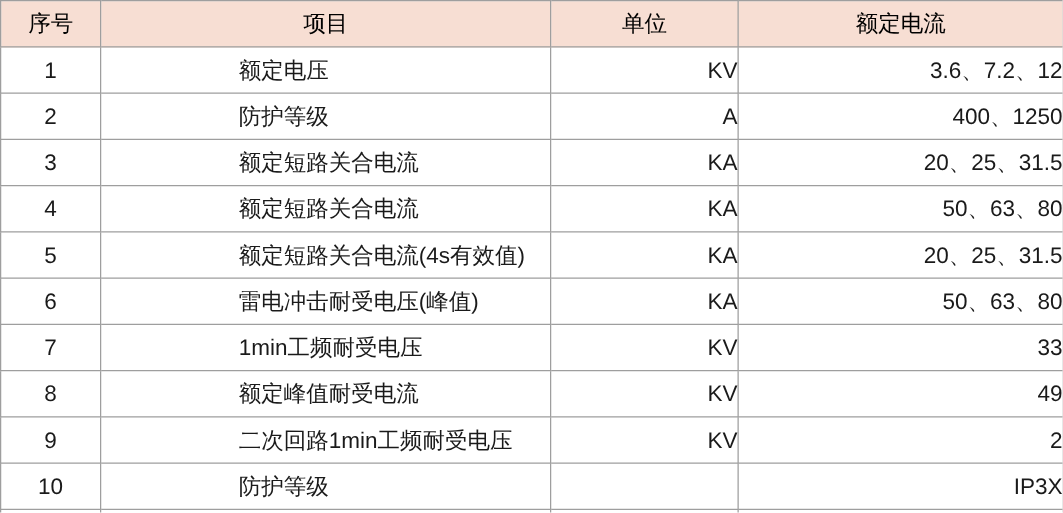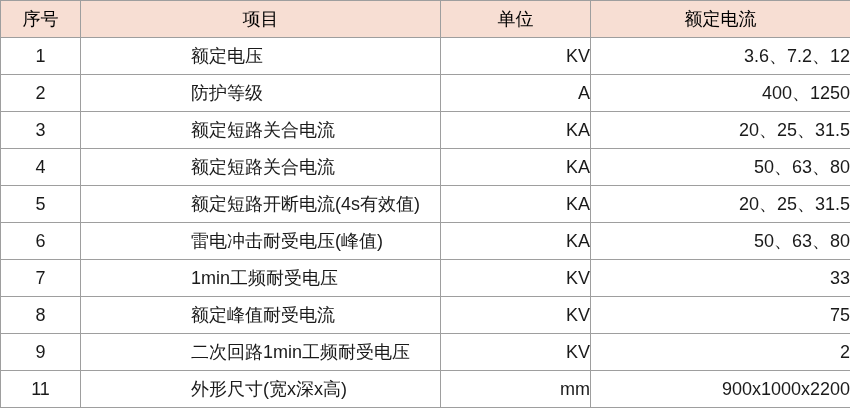--- a/index.html
+++ b/index.html
@@ -93,47 +93,53 @@
       <td class="param">20、25、31.5</td>
     </tr>
     <tr>
       <td class="index">4</td>
       <td class="item">额定短路关合电流</td>
       <td class="unit">KA</td>
       <td class="param">50、63、80</td>
     </tr>
     <tr>
       <td class="index">5</td>
-      <td class="item">额定短路开断电流(4s有效值)</td>
+      <td class="item">额定短路关合电流(4s有效值)</td>
       <td class="unit">KA</td>
       <td class="param">20、25、31.5</td>
     </tr>
     <tr>
       <td class="index">6</td>
       <td class="item">雷电冲击耐受电压(峰值)</td>
       <td class="unit">KA</td>
       <td class="param">50、63、80</td>
     </tr>
     <tr>
       <td class="index">7</td>
       <td class="item">1min工频耐受电压</td>
       <td class="unit">KV</td>
       <td class="param">33</td>
     </tr>
     <tr>
       <td class="index">8</td>
       <td class="item">额定峰值耐受电流</td>
       <td class="unit">KV</td>
-      <td class="param">75</td>
+      <td class="param">49</td>
     </tr>
     <tr>
       <td class="index">9</td>
       <td class="item">二次回路1min工频耐受电压</td>
       <td class="unit">KV</td>
       <td class="param">2</td>
+    </tr>
+    <tr>
+      <td class="index">10</td>
+      <td class="item">防护等级</td>
+      <td class="unit"></td>
+      <td class="param">IP3X</td>
     </tr>
     <tr>
       <td class="index">11</td>
       <td class="item">外形尺寸(宽x深x高)</td>
       <td class="unit">mm</td>
       <td class="param">900x1000x2200</td>
     </tr>
   </tbody>
 </table>
 

